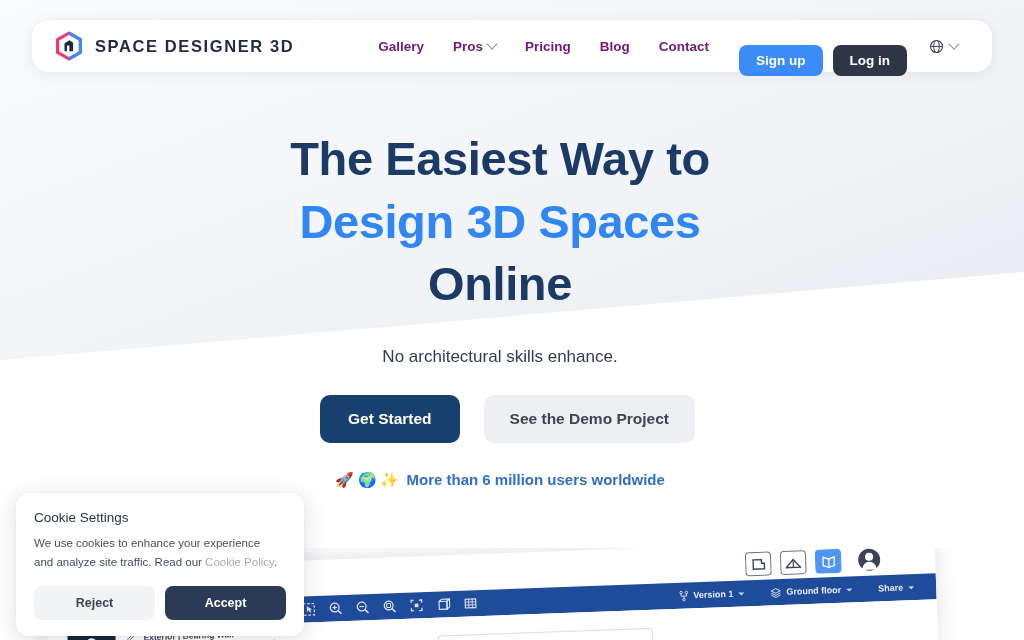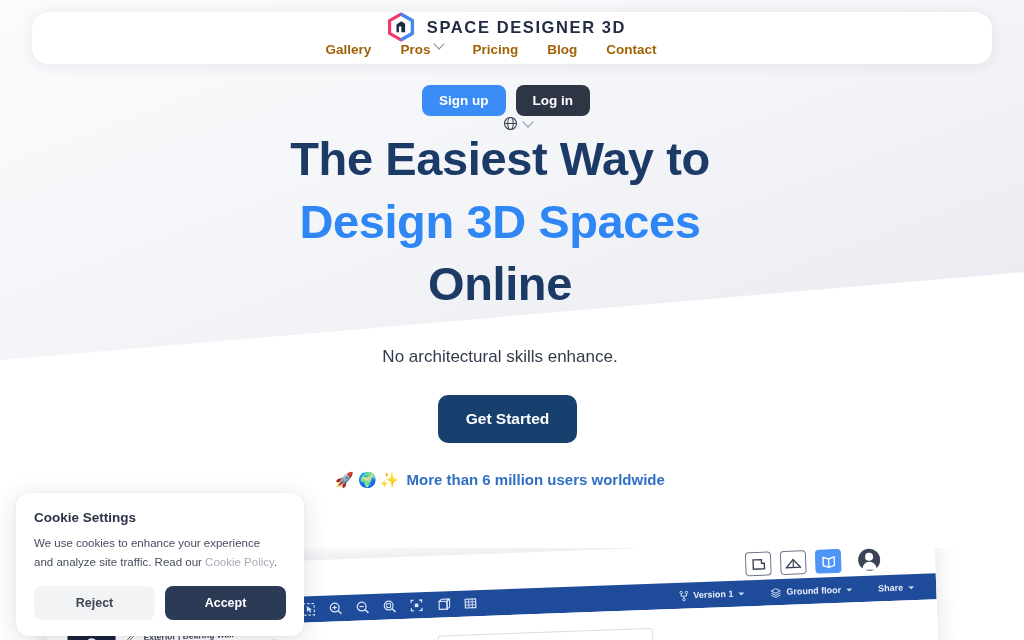--- a/index.html
+++ b/index.html
@@ -26,29 +26,28 @@
   }
   .hero-bg-top {
     position: absolute;
     left: 0; top: 0; width: 1024px; height: 70px;
     background: linear-gradient(180deg, #eef0f4 0%, #f7f8fa 100%);
   }
 
   
   .navbar {
     position: absolute;
-    left: 32px; top: 12px;
+    left: 32px; top: 20px;
     width: 960px; height: 52px;
     background: #ffffff;
     border-radius: 16px;
     box-shadow: 0 2px 14px rgba(30,40,70,0.08), 0 0 1px rgba(30,40,70,0.10);
     display: flex;
     align-items: center;
     padding: 0 34px 0 22px;
-    flex-direction: column;
   }
   .brand { display: flex; align-items: center; gap: 11px; }
   .brand-mark {
     width: 30px; height: 30px;
     position: relative;
     flex: 0 0 auto;
   }
   .brand-name {
     font-size: 16.5px;
     font-weight: 700;
@@ -59,23 +58,24 @@
   .nav-spacer { flex: 1 1 auto; }
 
   .nav-links {
     display: flex; align-items: center;
     gap: 29px;
     margin-right: 30px;
   }
   .nav-link {
     font-size: 13.5px;
     font-weight: 600;
-    color: #a16207;
+    color: #701a75;
     white-space: nowrap;
     display: inline-flex;
+    align-items: center;
     gap: 5px;
     cursor: pointer;
   }
   .chev {
     display: inline-block;
     width: 8px; height: 8px;
     border-right: 1.6px solid #8a8fa3;
     border-bottom: 1.6px solid #8a8fa3;
     transform: translateY(-2px) rotate(45deg);
   }
@@ -342,20 +342,21 @@
     <h1 class="headline">
       <span>The Easiest Way to</span><br>
       <span class="accent">Design 3D Spaces</span><br>
       <span>Online</span>
     </h1>
 
     <p class="subhead">No architectural skills enhance.</p>
 
     <div class="cta-row">
       <button class="btn-primary">Get Started</button>
+      <button class="btn-secondary">See the Demo Project</button>
     </div>
 
     <div class="users-row">
       <span class="emo">🚀 🌍 ✨</span>
       <span>More than 6 million users worldwide</span>
     </div>
   </div>
 
   <div class="app-preview-wrap">
     <div class="app-card">
@@ -490,21 +491,21 @@
           </div>
         </div>
 
       </div>
     </div>
   </div>
 
   <div style="position:absolute;left:16px;top:493px;width:288px;background:#fff;border-radius:12px;
               box-shadow:0 4px 24px rgba(25,35,60,0.14), 0 0 1px rgba(25,35,60,0.18);
               padding:17px 18px 16px 18px;">
-    <div style="font-size:13.5px;font-weight:700;color:#2b3347;margin-bottom:9px;">Cookie Settings</div>
+    <div style="font-size:13.5px;font-weight:400;color:#2b3347;margin-bottom:9px;">Cookie Settings</div>
     <div style="font-size:11.5px;line-height:1.62;color:#464d5e;">
       <span>We use cookies to enhance your experience</span><br>
       <span>and analyze site traffic. Read our </span><span style="color:#a6abb8;cursor:pointer;">Cookie Policy</span><span>.</span>
     </div>
     <div style="display:flex;gap:10px;margin-top:15px;align-items:flex-end;">
       <button style="flex:1;background:#f2f3f5;color:#3d4454;border:none;border-radius:8px;
                      padding:10px 0;font-size:12.5px;font-weight:600;cursor:pointer;font-family:inherit;">Reject</button>
       <button style="flex:1;background:#2b3a55;color:#ffffff;border:none;border-radius:8px;
                      padding:10px 0;font-size:12.5px;font-weight:600;cursor:pointer;font-family:inherit;">Accept</button>
     </div>

